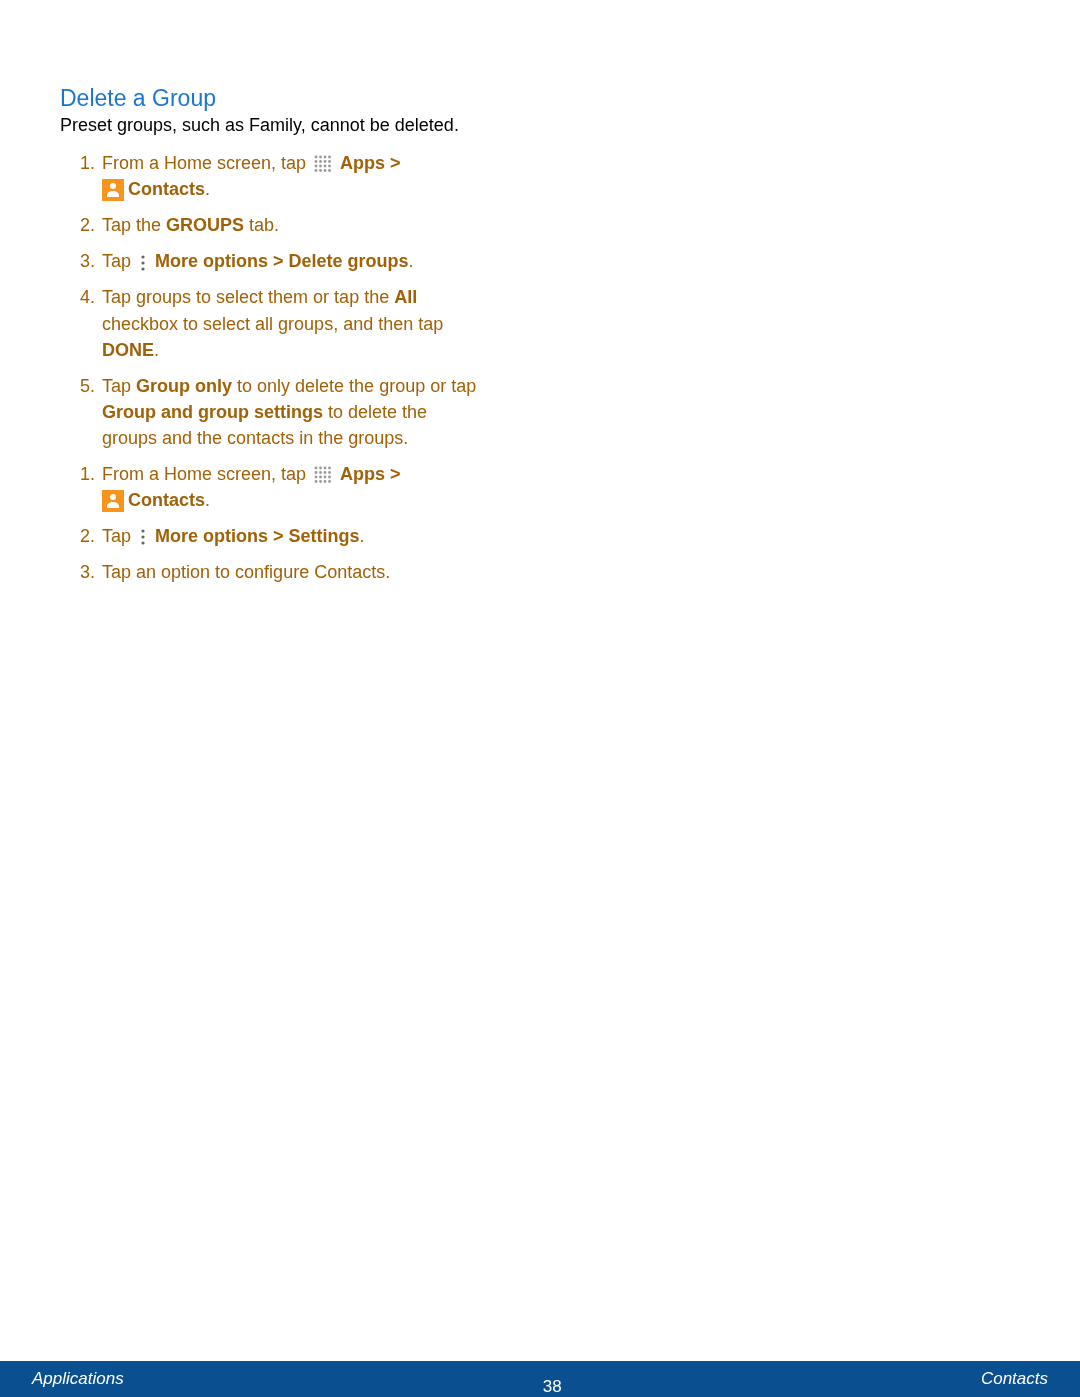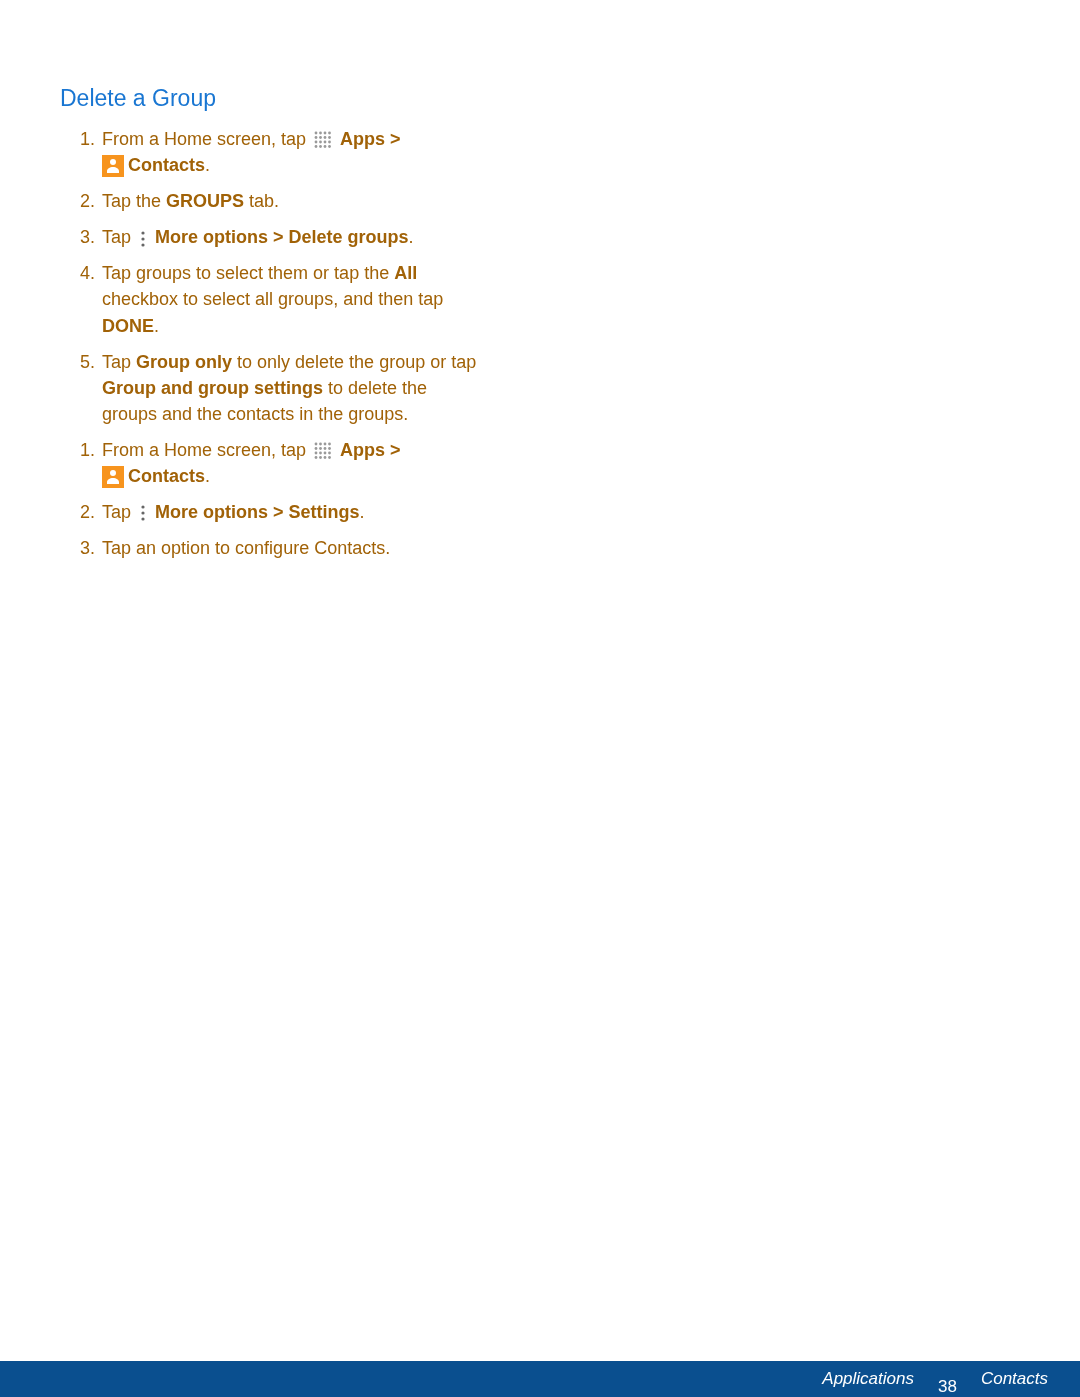--- a/index.html
+++ b/index.html
@@ -15,21 +15,21 @@
       position: relative;
     }
     .page-content {
       padding: 85px 60px 0 60px;
       width: 540px;
     }
     h2 {
       color: #1976d2;
       font-size: 23px;
       font-weight: normal;
-      margin-bottom: 14px;
+      margin-bottom: 0;
     }
     h1 {
       color: #1976d2;
       font-size: 32px;
       font-weight: normal;
       margin-top: 48px;
       margin-bottom: 18px;
     }
     p.intro {
       color: #000;
@@ -97,38 +97,39 @@
     }
     .footer-bar {
       position: absolute;
       bottom: 0;
       left: 0;
       width: 1080px;
       height: 36px;
       background: #0a4f8f;
       display: flex;
       align-items: center;
-      justify-content: flex-end;
+      justify-content: space-between;
       padding: 0 32px;
       color: #ffffff;
       font-size: 17px;
       font-style: italic;
       gap: 24px;
     }
     .footer-center {
       font-style: normal;
       margin-top: 16px;
     }
   </style>
 </head>
 <body>
 
 <div class="page-content">
 
   <h2>Delete a Group</h2>
+  <p class="intro">Preset groups, such as Family, cannot be deleted.</p>
 
   <ol>
     <li>
       <span>From a Home screen, tap </span><span class="apps-icon"><svg viewBox="0 0 20 20" width="20" height="20">
             <g fill="#999">
               <circle cx="3" cy="3" r="1.4"></circle>
               <circle cx="7.5" cy="3" r="1.4"></circle>
               <circle cx="12" cy="3" r="1.4"></circle>
               <circle cx="16.5" cy="3" r="1.4"></circle>
               <circle cx="3" cy="7.5" r="1.4"></circle>

